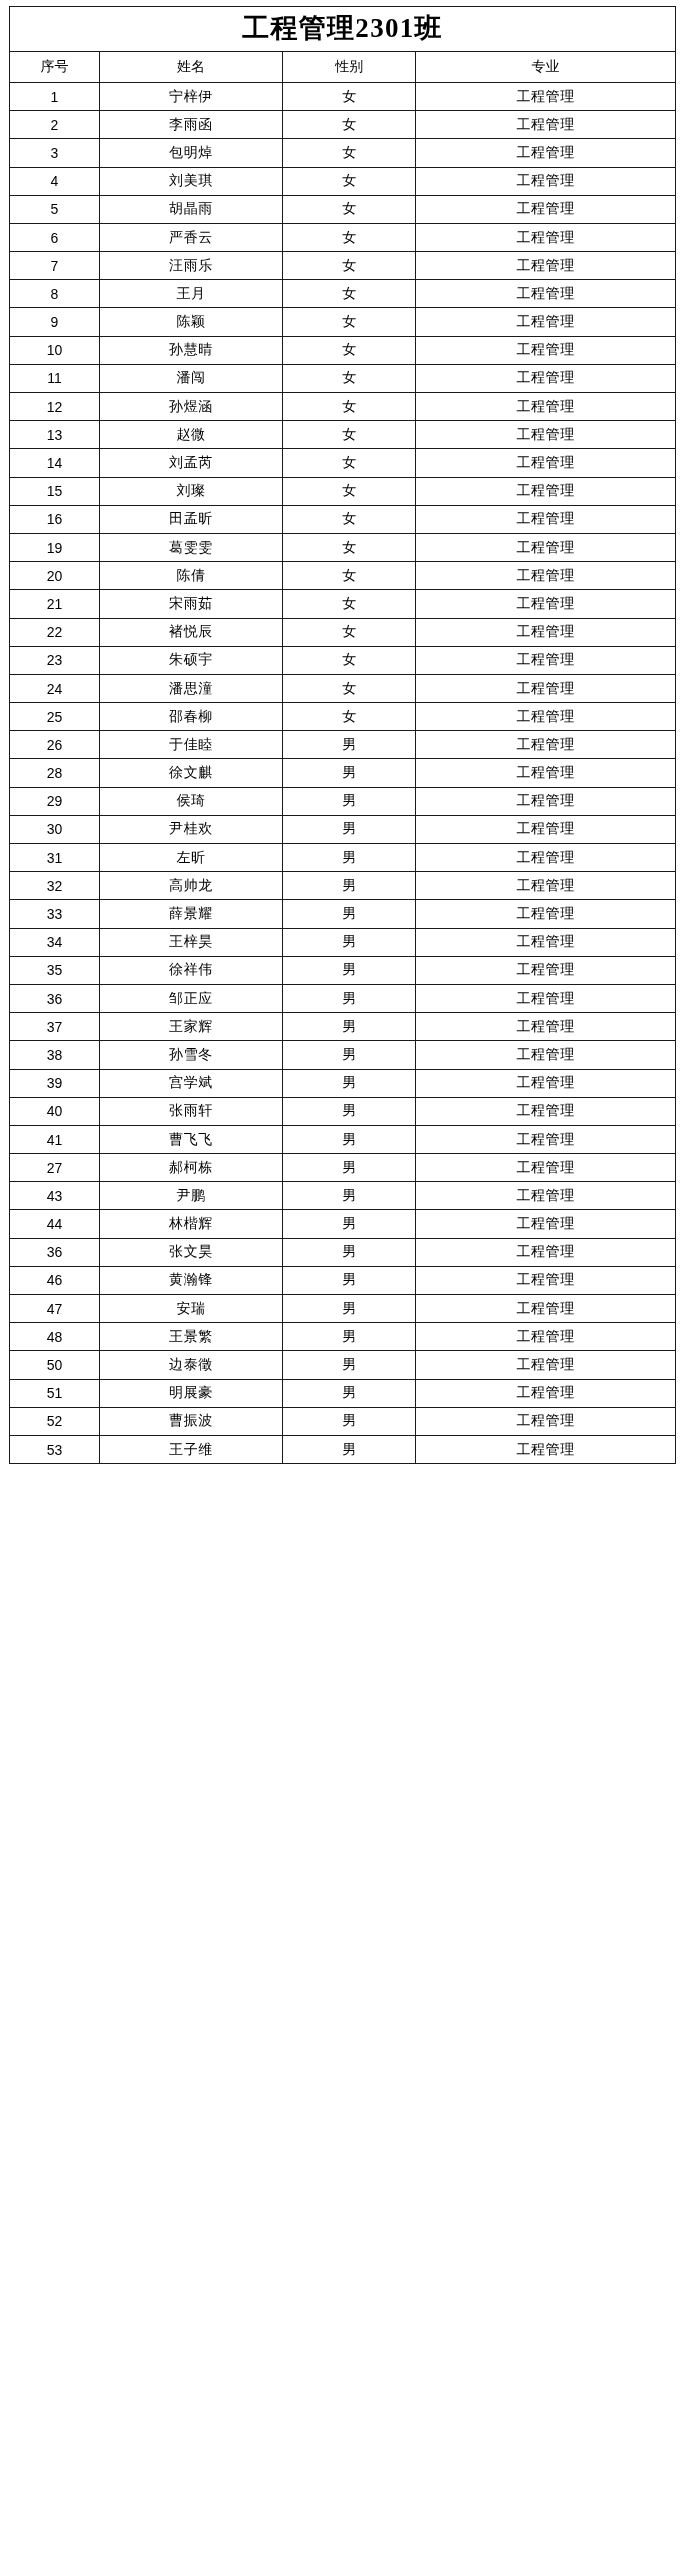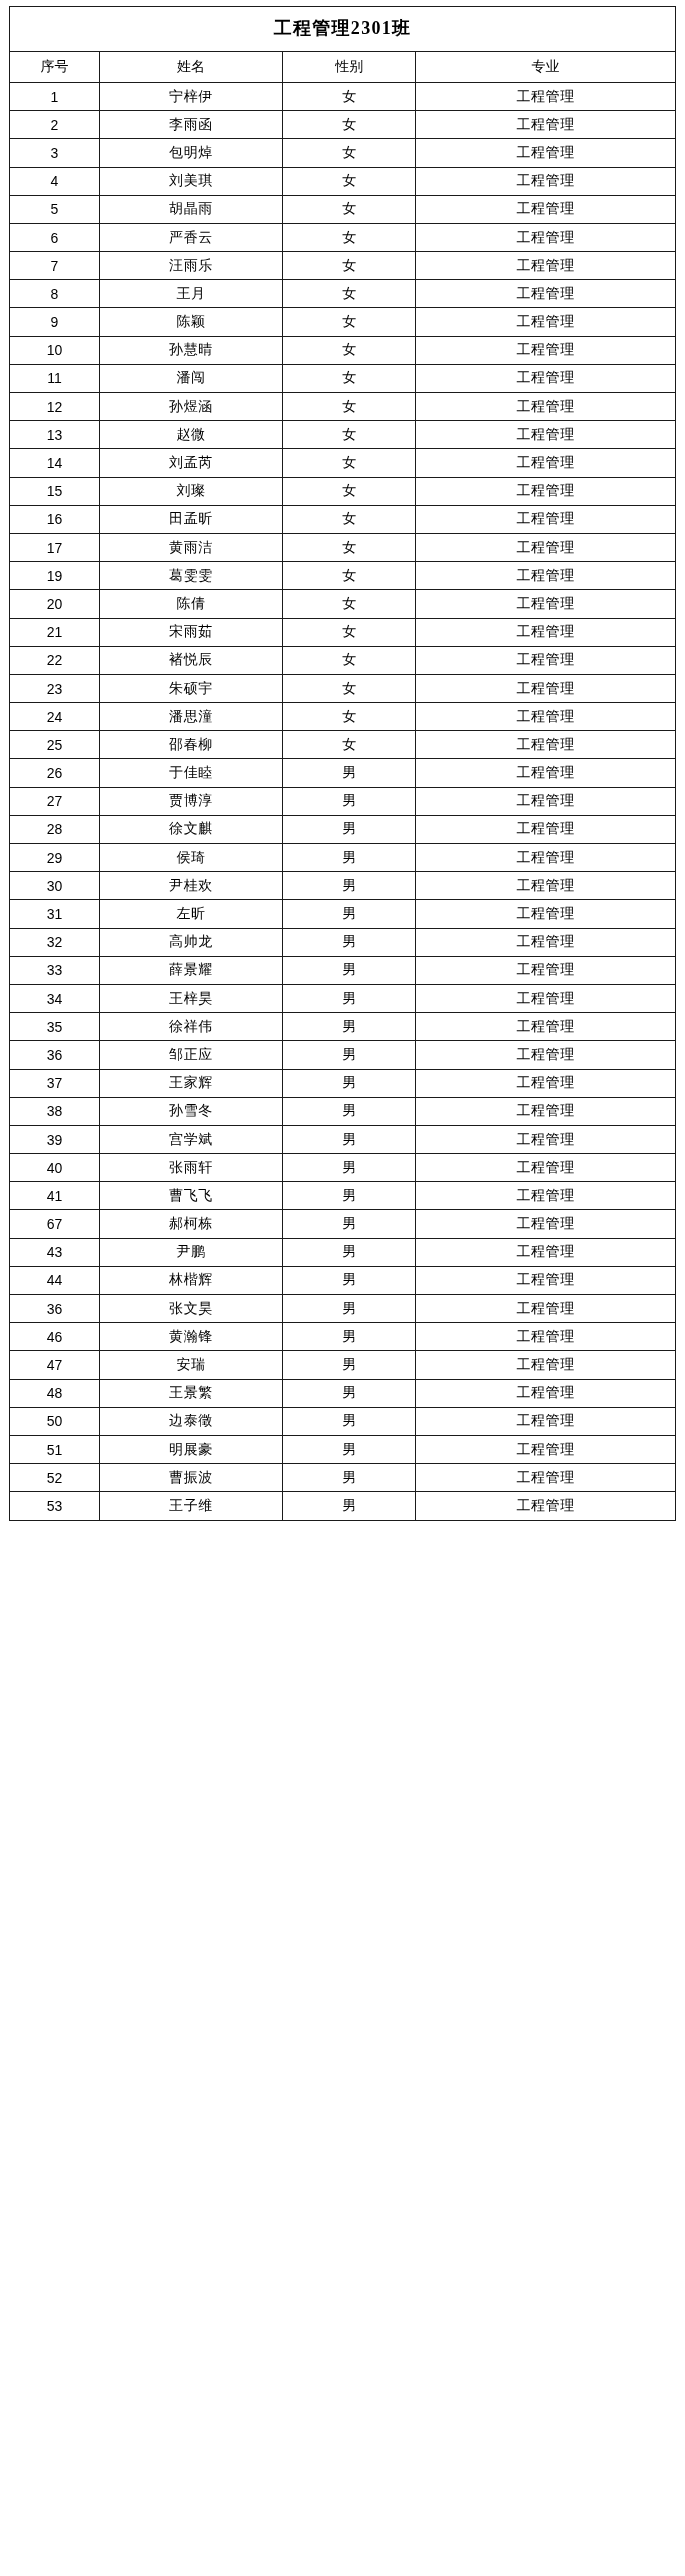--- a/index.html
+++ b/index.html
@@ -23,21 +23,21 @@
     table-layout: fixed;
   }
   table.roster td, table.roster th {
     border: 1.3px solid #1a1a1a;
     text-align: center;
     vertical-align: middle;
     color: #000000;
     background: #ffffff;
   }
   tr.title-row td {
-    font-size: 18px;
+    font-size: 27px;
     font-weight: bold;
     letter-spacing: 1.3px;
     height: 39px;
     padding: 1.3px 0 3.8px 0;
     font-family: "Liberation Serif", serif;
   }
   tr.header-row th {
     font-size: 14px;
     font-weight: normal;
     height: 27px;
@@ -168,26 +168,20 @@
           <td class="cell-sex">女</td>
           <td class="cell-major">工程管理</td>
         </tr>
         <tr class="data-row">
           <td class="cell-index">16</td>
           <td class="cell-name">田孟昕</td>
           <td class="cell-sex">女</td>
           <td class="cell-major">工程管理</td>
         </tr>
         <tr class="data-row">
-          <td class="cell-index">17</td>
-          <td class="cell-name">黄雨洁</td>
-          <td class="cell-sex">女</td>
-          <td class="cell-major">工程管理</td>
-        </tr>
-        <tr class="data-row">
           <td class="cell-index">19</td>
           <td class="cell-name">葛雯雯</td>
           <td class="cell-sex">女</td>
           <td class="cell-major">工程管理</td>
         </tr>
         <tr class="data-row">
           <td class="cell-index">20</td>
           <td class="cell-name">陈倩</td>
           <td class="cell-sex">女</td>
           <td class="cell-major">工程管理</td>
@@ -222,26 +216,20 @@
           <td class="cell-sex">女</td>
           <td class="cell-major">工程管理</td>
         </tr>
         <tr class="data-row">
           <td class="cell-index">26</td>
           <td class="cell-name">于佳睦</td>
           <td class="cell-sex">男</td>
           <td class="cell-major">工程管理</td>
         </tr>
         <tr class="data-row">
-          <td class="cell-index">27</td>
-          <td class="cell-name">贾博淳</td>
-          <td class="cell-sex">男</td>
-          <td class="cell-major">工程管理</td>
-        </tr>
-        <tr class="data-row">
           <td class="cell-index">28</td>
           <td class="cell-name">徐文麒</td>
           <td class="cell-sex">男</td>
           <td class="cell-major">工程管理</td>
         </tr>
         <tr class="data-row">
           <td class="cell-index">29</td>
           <td class="cell-name">侯琦</td>
           <td class="cell-sex">男</td>
           <td class="cell-major">工程管理</td>
@@ -312,21 +300,21 @@
           <td class="cell-sex">男</td>
           <td class="cell-major">工程管理</td>
         </tr>
         <tr class="data-row">
           <td class="cell-index">41</td>
           <td class="cell-name">曹飞飞</td>
           <td class="cell-sex">男</td>
           <td class="cell-major">工程管理</td>
         </tr>
         <tr class="data-row">
-          <td class="cell-index">67</td>
+          <td class="cell-index">27</td>
           <td class="cell-name">郝柯栋</td>
           <td class="cell-sex">男</td>
           <td class="cell-major">工程管理</td>
         </tr>
         <tr class="data-row">
           <td class="cell-index">43</td>
           <td class="cell-name">尹鹏</td>
           <td class="cell-sex">男</td>
           <td class="cell-major">工程管理</td>
         </tr>

